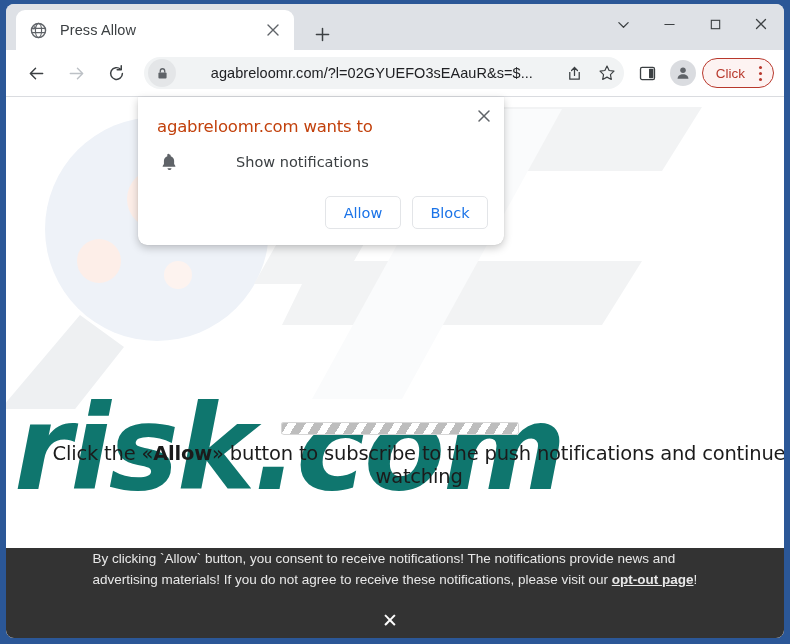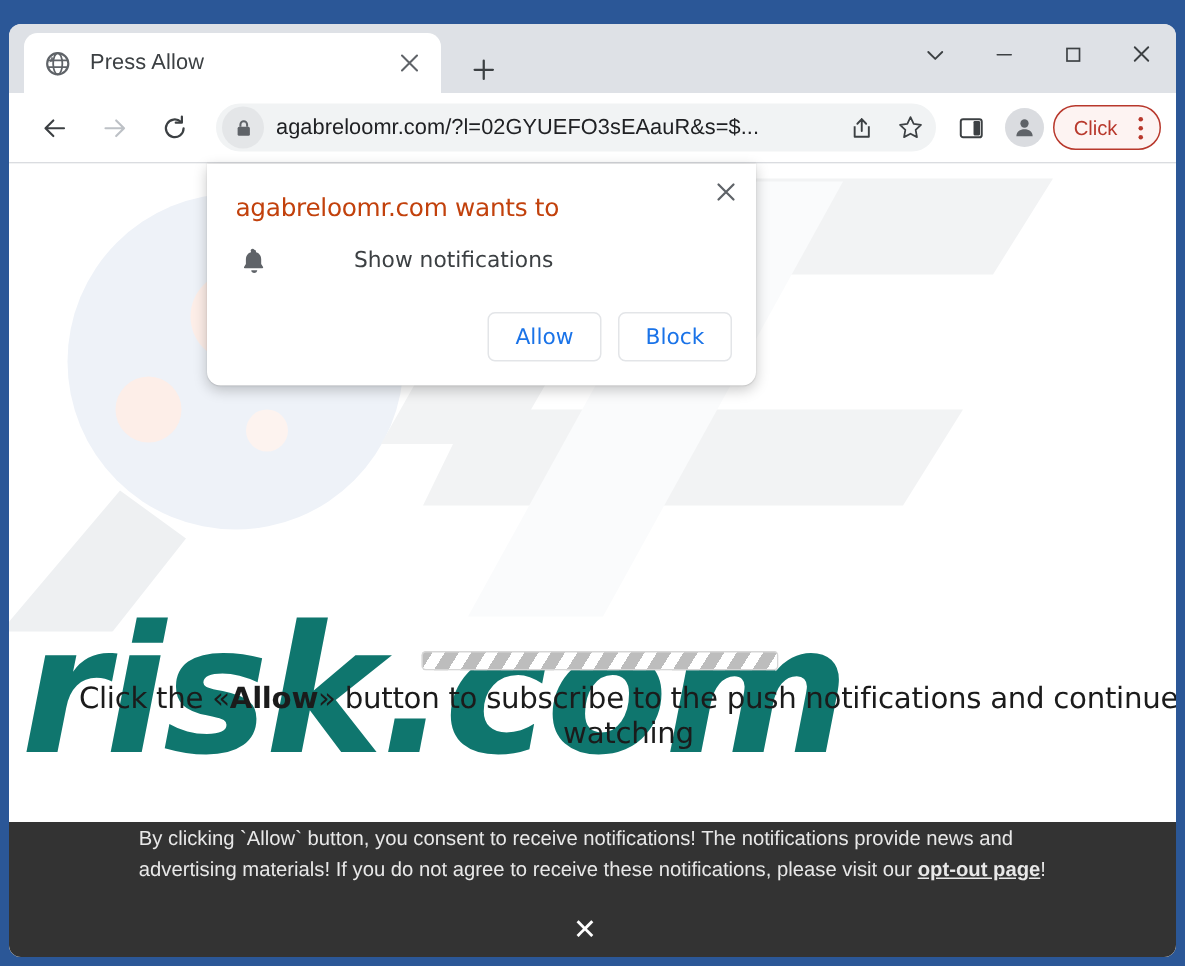--- a/index.html
+++ b/index.html
@@ -15,21 +15,21 @@
   }
 
   
   .window-frame {
     position: absolute;
     left: 0; top: 0;
     width: 790px;
     height: 644px;
     background: #2b5797;
     box-sizing: border-box;
-    padding: 16px 6px 6px 6px;
+    padding: 4px 6px 6px 6px;
   }
   .window-inner {
     position: relative;
     width: 100%;
     height: 100%;
     background: #dee1e6;
     border-radius: 8px 8px 8px 8px;
     overflow: hidden;
   }
 
@@ -131,20 +131,21 @@
     flex: 1 1 auto;
     height: 32px;
     margin: 0 8px 0 12px;
     background: #f1f3f4;
     border-radius: 16px;
     display: flex;
     align-items: center;
     padding-left: 4px;
     position: relative;
     min-width: 0;
+    text-align: center;
   }
   .lock-pill {
     width: 28px; height: 28px;
     border-radius: 50%;
     background: #e4e6e8;
     display: flex;
     align-items: center;
     justify-content: center;
     flex: 0 0 28px;
   }

